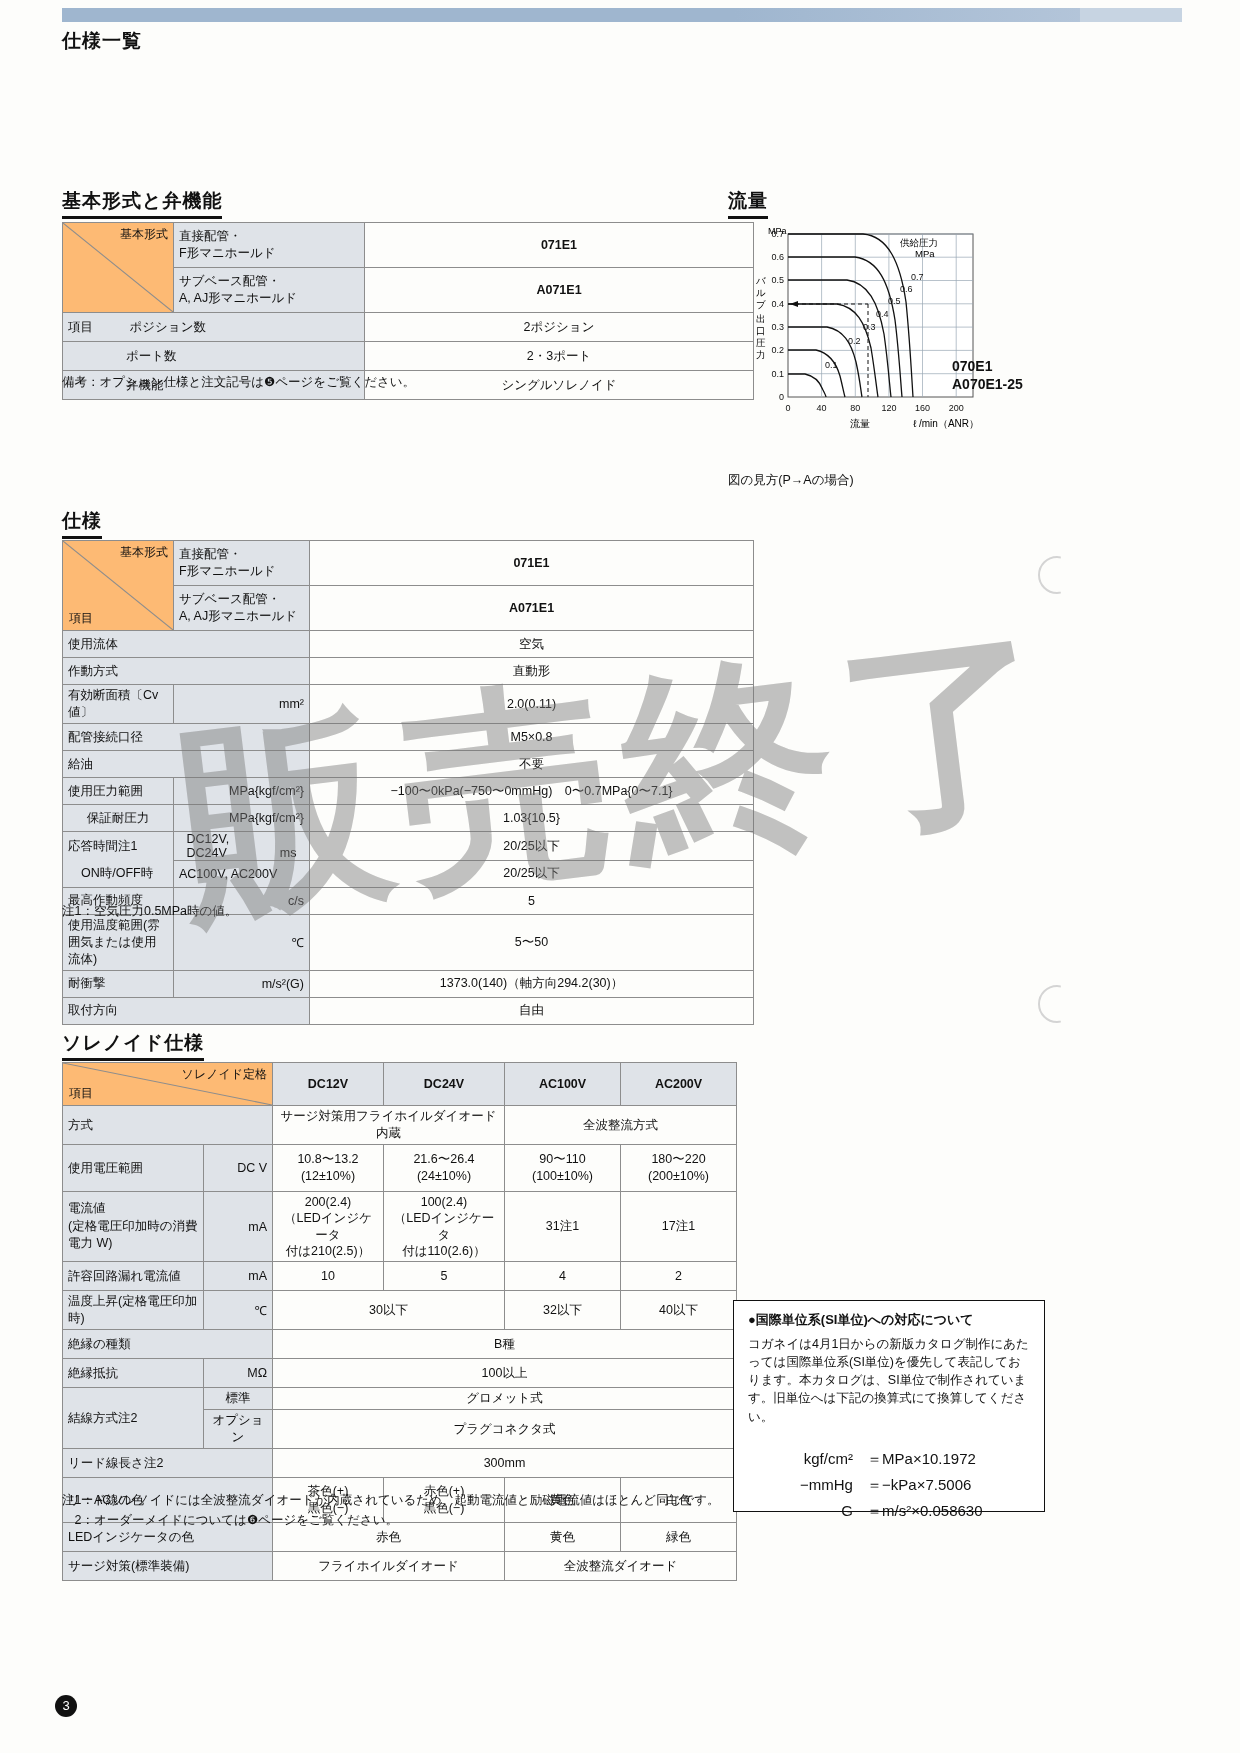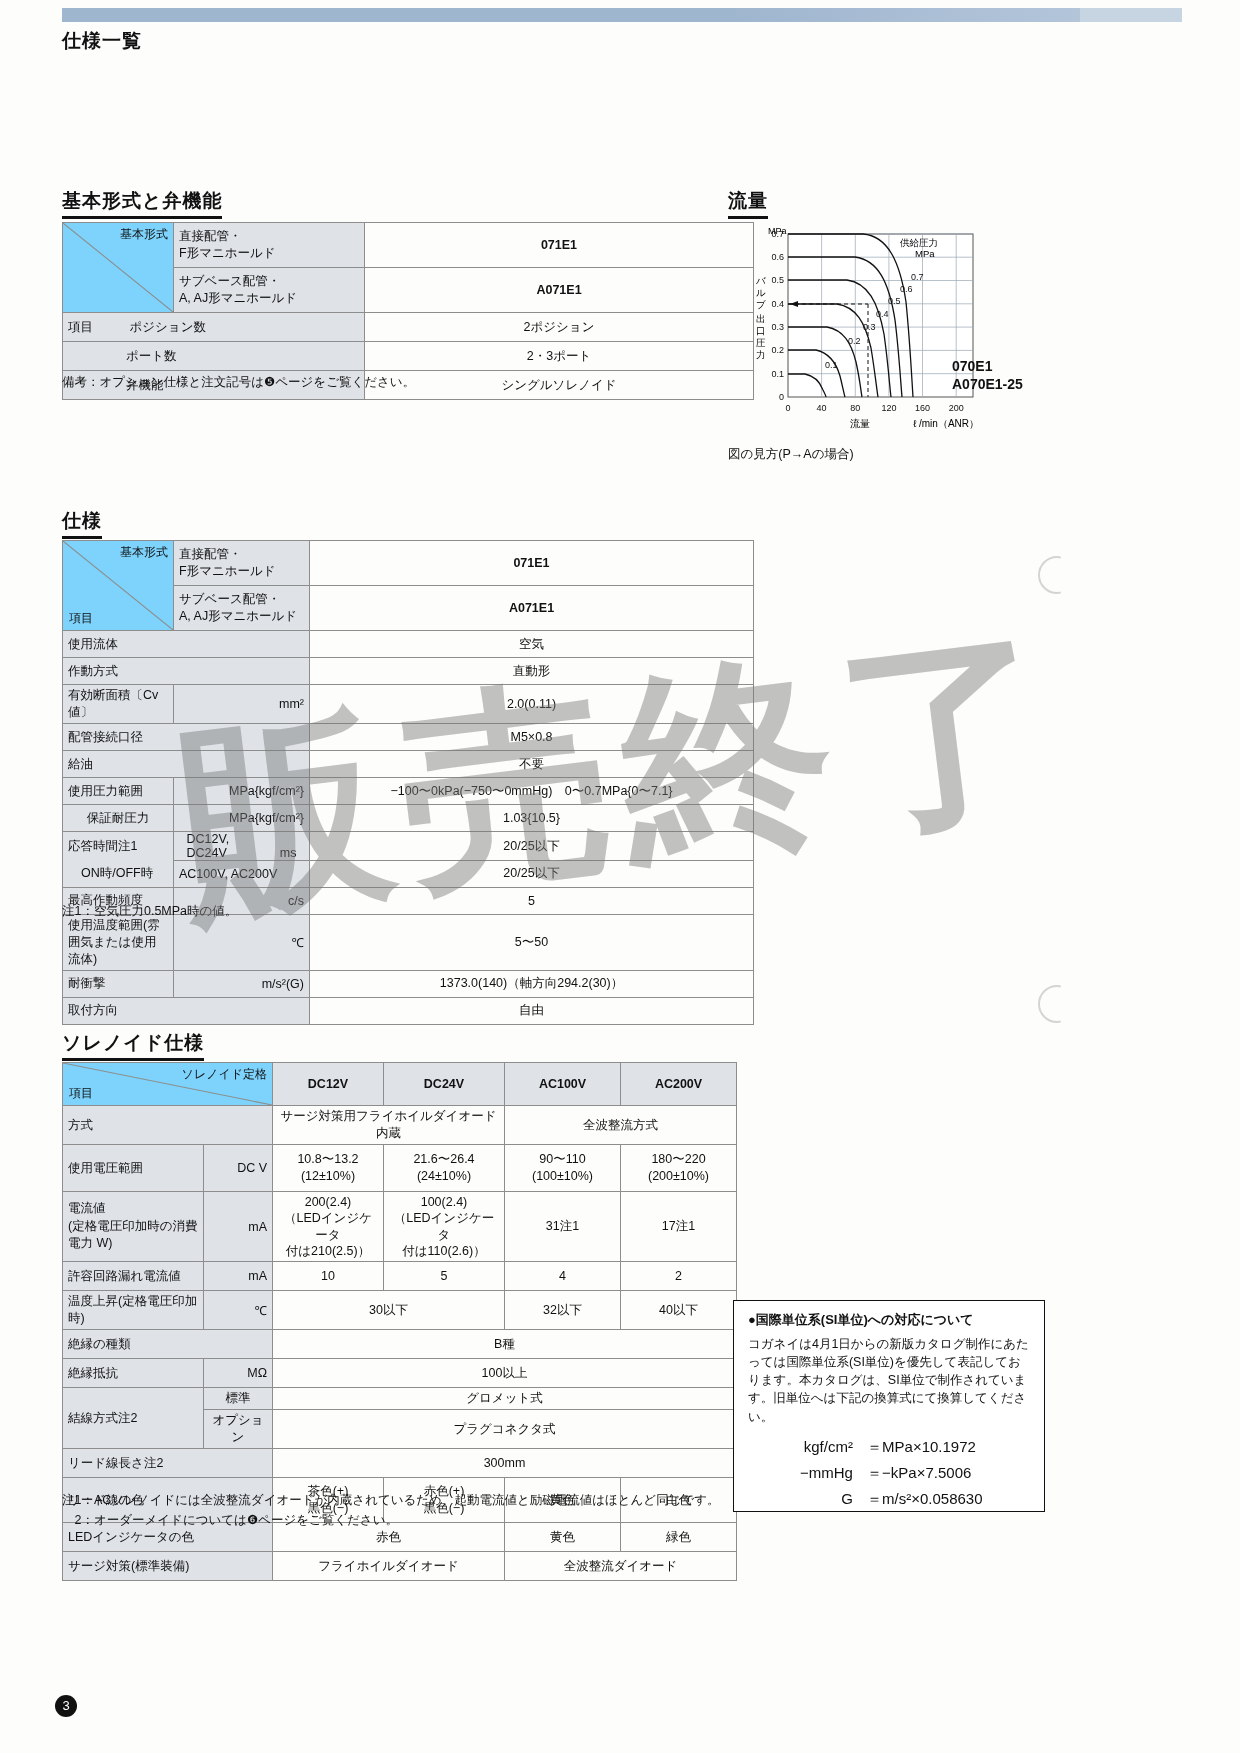--- a/index.html
+++ b/index.html
@@ -24,41 +24,41 @@
   .sec-h .ul{display:block;border-bottom:3px solid #111;padding-bottom:2px;}
 
   
   table{border-collapse:collapse;font-size:12.5px;}
   td,th{border:1px solid #8d8d8d;padding:2px 5px;font-weight:normal;text-align:center;vertical-align:middle;}
   .hd{background:#dfe3e8;}
   .lft{text-align:left;}
   .rgt{text-align:right;}
 
   
-  .diag{position:relative;background:#7dd3fc;padding:0;}
+  .diag{position:relative;background:#fdba74;padding:0;}
   .diag .line{position:absolute;left:0;top:0;width:100%;height:100%;}
   .diag .t1{position:absolute;right:5px;top:3px;font-size:12px;}
   .diag .t2{position:absolute;left:6px;bottom:3px;font-size:12px;}
 
   .note{position:absolute;font-size:12.5px;}
 
   
   .chartbox{position:absolute;}
 
   
   .watermark{position:absolute;left:165px;top:690px;font-size:210px;font-weight:bold;
     color:rgba(120,120,120,.45);letter-spacing:12px;white-space:nowrap;
     transform:rotate(-7deg);transform-origin:left top;pointer-events:none;}
   .ring{position:absolute;border:2px solid #d4d4d4;border-radius:50%;width:34px;height:34px;}
 
   
   .sibox{position:absolute;border:1.5px solid #111;background:#fff;}
   .sibox h4{margin:0 0 6px 0;font-size:13px;}
   .sibox p{margin:0;font-size:12.5px;line-height:1.45;}
-  .formula{font-size:15px;text-align:center;margin-top:8px;line-height:1.75;}
+  .formula{font-size:15px;text-align:center;margin-top:20px;line-height:1.75;}
 
   .pagenum{position:absolute;left:55px;top:1695px;width:22px;height:22px;border-radius:50%;
     background:#111;color:#fff;font-size:13px;text-align:center;line-height:22px;}
 </style>
 </head>
 <body>
 
 <div class="page">
 
   <div class="topbar"></div>
@@ -192,21 +192,21 @@
         <text x="228.2" y="189">200</text>
       </g>
       <text x="122" y="205" font-size="10" font-family="Liberation Sans, sans-serif">流量</text>
       <text x="185" y="205" font-size="10" font-family="Liberation Sans, sans-serif">ℓ /min（ANR）</text>
     </svg>
   </div>
 
   <div style="position:absolute;left:952px;top:358px;font-size:14px;font-weight:bold;">070E1</div>
   <div style="position:absolute;left:952px;top:376px;font-size:14px;font-weight:bold;">A070E1-25</div>
 
-  <div class="note" style="left:728px;top:446px;">図の見方(P→Aの場合)</div>
+  <div class="note" style="left:728px;top:472px;">図の見方(P→Aの場合)</div>
 
   <div class="sec-h" style="left:62px;top:508px;">
     <span class="ul">仕様</span>
   </div>
 
   <div style="position:absolute;left:62px;top:540px;">
     <table>
       <tbody>
           <tr>
         <td class="diag" rowspan="2" style="width:110px;height:40px;">

